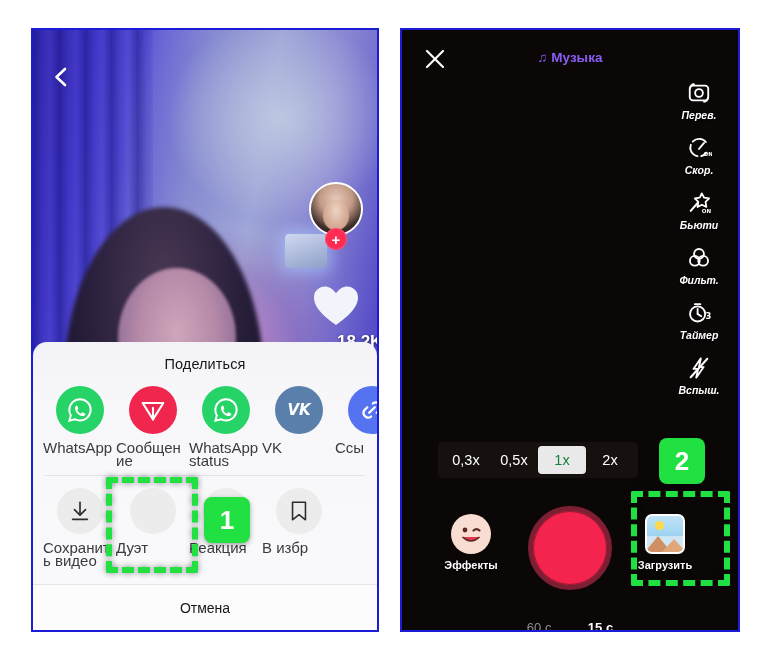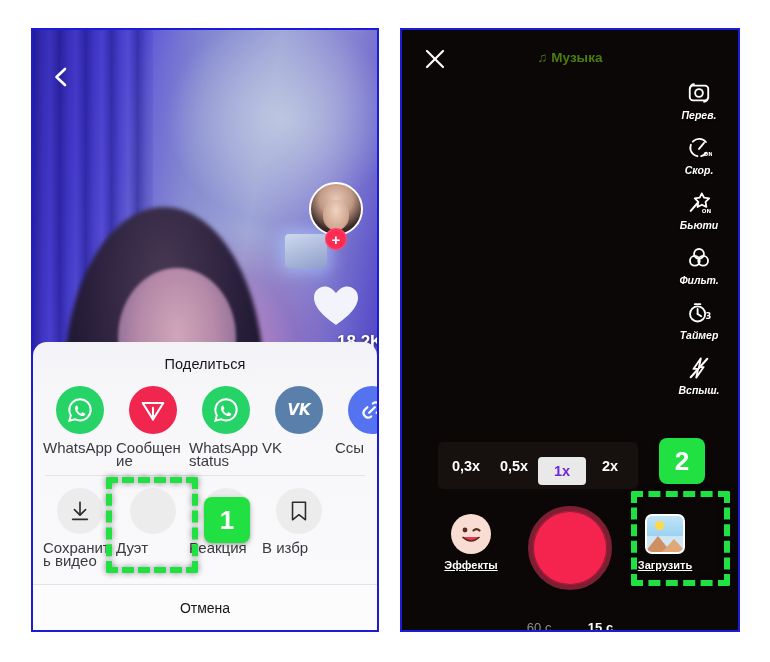--- a/index.html
+++ b/index.html
@@ -126,21 +126,21 @@
   .cancel-txt { font-size:14px; color:#16161a; }
 
   
   .cam-top {
     position:absolute; left:0; right:0; top:0; height:60px;
     display:flex; align-items:center;
   }
   .cam-close { position:absolute; left:22px; top:18px; width:22px; height:22px; cursor:pointer; }
   .cam-music {
     position:absolute; left:0; right:0; top:20px;
-    text-align:center; color:#4d7c0f; font-size:13.5px; font-weight:700;
+    text-align:center; color:#8b5cf6; font-size:13.5px; font-weight:700;
   }
   .cam-music .note { font-size:13px; margin-right:4px; }
 
   .tool-rail {
     position:absolute; right:10px; top:50px; width:58px;
     display:flex; flex-direction:column; align-items:center; gap:14px;
   }
   .tool { width:56px; text-align:center; cursor:pointer; }
   .tool-ico { height:26px; display:flex; align-items:center; justify-content:center; }
   .tool-lbl {
@@ -149,36 +149,35 @@
     font-style:italic;
   }
 
   
   .zoom-bar {
     position:absolute; left:36px; top:412px;
     display:flex; align-items:center;
     background:#16100f; border-radius:5px; padding:4px;
   }
   .zoom-chip {
-    min-width:48px; text-align:center; color:#fff; font-size:14.5px; font-weight:700;
+    min-width:48px; text-align:center; color:#fff; font-size:14.5px; font-weight:400;
     padding:6px 8px; border-radius:4px; cursor:pointer;
   }
-  .zoom-chip.active { background:#e9e9e9; color:#6d28d9;margin-top:11px; }
+  .zoom-chip.active { background:#e9e9e9; color:#15803d; }
 
   
   .capture-row { position:absolute; left:0; right:0; top:478px; height:96px; }
   .effects { position:absolute; left:38px; top:6px; width:62px; text-align:center; cursor:pointer; }
   .effects-ico {
     width:40px; height:40px; border-radius:50%; margin:0 auto;
     background:#f9ddd2; position:relative; overflow:hidden;
   }
   .effects-lbl, .upload-lbl {
     color:#fff; font-size:11px; font-weight:700; margin-top:5px;
     text-shadow:0 1px 2px rgba(0,0,0,.8);
-    text-decoration:underline;
   }
   .shutter {
     position:absolute; left:50%; top:-2px; transform:translateX(-50%);
     width:84px; height:84px; border-radius:50%;
     border:5px solid #7c1f33; background:#f5244f;
     box-shadow: inset 0 0 0 1px rgba(0,0,0,.35);
     cursor:pointer;
   }
   .upload { position:absolute; right:42px; top:6px; width:62px; text-align:center; cursor:pointer; }
   .upload-ico {

